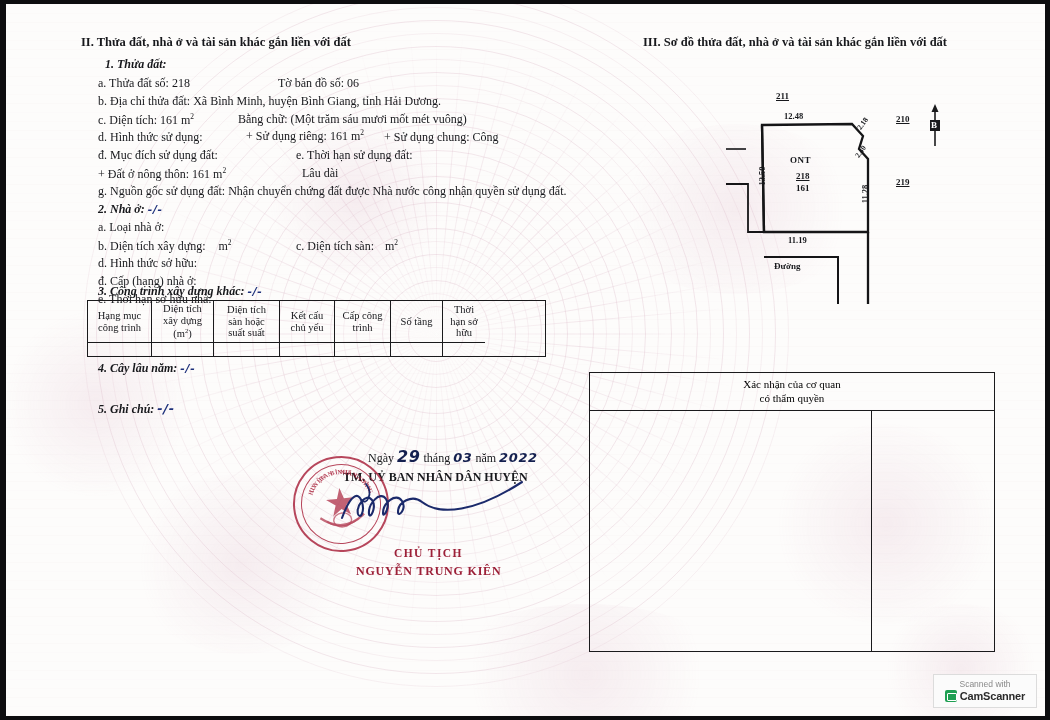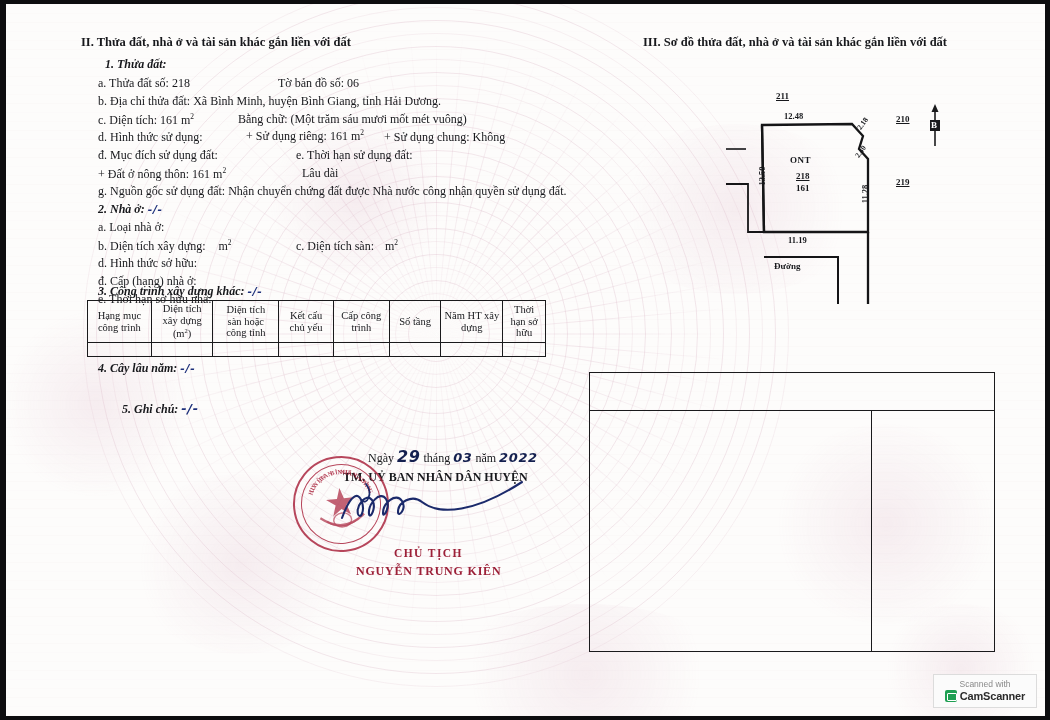--- a/index.html
+++ b/index.html
@@ -405,21 +405,21 @@
       <span>(Một trăm sáu mươi mốt mét vuông)</span>
     </div>
 
     <div class="t" style="left:92px; top:126px; font-size:12px;">d. Hình thức sử dụng:</div>
     <div class="t" style="left:240px; top:124px; font-size:12px;">
       <span>+ Sử dụng riêng:</span>
       <span>161 m</span><sup>2</sup>
     </div>
     <div class="t" style="left:378px; top:126px; font-size:12px;">
       <span>+ Sử dụng chung:</span>
-      <span>Không</span>
+      <span>Công</span>
     </div>
 
     <div class="t" style="left:92px; top:144px; font-size:12px;">đ. Mục đích sử dụng đất:</div>
     <div class="t" style="left:290px; top:144px; font-size:12px;">e. Thời hạn sử dụng đất:</div>
 
     <div class="t" style="left:92px; top:162px; font-size:12px;">
       <span>+ Đất ở nông thôn: 161 m</span><sup>2</sup>
     </div>
     <div class="t" style="left:296px; top:162px; font-size:12px;">Lâu dài</div>
 
@@ -461,21 +461,21 @@
           <div class="cell"></div>
         </div>
         <div class="col" style="width: 62px;">
           <div class="hd">
             <span><span>Diện tích</span><br><span>xây dựng</span><br><span>(m<sup>2</sup>)</span></span>
           </div>
           <div class="cell"></div>
         </div>
         <div class="col" style="width: 66px;">
           <div class="hd">
-            <span><span>Diện tích</span><br><span>sàn hoặc</span><br><span>công tỉnh</span></span>
+            <span><span>Diện tích</span><br><span>sàn hoặc</span><br><span>suất suất</span></span>
           </div>
           <div class="cell"></div>
         </div>
         <div class="col" style="width: 55px;">
           <div class="hd">
             <span><span>Kết cấu</span><br><span>chủ yếu</span></span>
           </div>
           <div class="cell"></div>
         </div>
         <div class="col" style="width: 56px;">
@@ -483,40 +483,34 @@
             <span><span>Cấp công</span><br><span>trình</span></span>
           </div>
           <div class="cell"></div>
         </div>
         <div class="col" style="width: 52px;">
           <div class="hd">
             <span><span>Số tầng</span></span>
           </div>
           <div class="cell"></div>
         </div>
-        <div class="col" style="width: 62px;">
-          <div class="hd">
-            <span><span>Năm HT xây</span><br><span>dựng</span></span>
-          </div>
-          <div class="cell"></div>
-        </div>
         <div class="col" style="width: 42px;">
           <div class="hd">
             <span><span>Thời</span><br><span>hạn sở</span><br><span>hữu</span></span>
           </div>
           <div class="cell"></div>
         </div>
       </div>
 
     <div class="t" style="left:92px; top:357px; font-size:12px;">
       <span class="bi">4. Cây lâu năm:</span>
       <span class="hw" style="font-size:11px;">-/-</span>
     </div>
 
-    <div class="t" style="left:92px; top:397px; font-size:12px;margin-left:24px;">
+    <div class="t" style="left:92px; top:397px; font-size:12px;">
       <span class="bi">5. Ghi chú:</span>
       <span class="hw" style="font-size:13px;">-/-</span>
     </div>
 
     <div class="t" style="left:362px; top:443px; font-size:12px;">
       <span>Ngày</span>
       <span class="hw hw-dark" style="font-size:16px;">29</span>
       <span>tháng</span>
       <span class="hw hw-dark" style="font-size:13px;">03</span>
       <span>năm</span>
@@ -617,20 +611,26 @@
 
       <div class="dlabel b" style="left:50px; top:2px; font-size:9px; text-decoration:underline;">211</div>
       <div class="dlabel b" style="left:170px; top:25px; font-size:9px; text-decoration:underline;">210</div>
       <div class="dlabel b" style="left:170px; top:88px; font-size:9px; text-decoration:underline;">219</div>
 
       <div class="dlabel b" style="left:48px; top:172px; font-size:9px;">Đường</div>
     </div>
 
     <div id="tbl4">
       <div class="t4-head">
+        <div class="t4-c2">
+          <span>
+            <span>Xác nhận của cơ quan</span><br>
+            <span>có thẩm quyền</span>
+          </span>
+        </div>
       </div>
       <div class="t4-body">
         <div class="t4-c1"></div>
         <div class="t4-c2"></div>
       </div>
     </div>
 
     <div id="cams">
       <div class="l1">Scanned with</div>
       <div class="l2">

